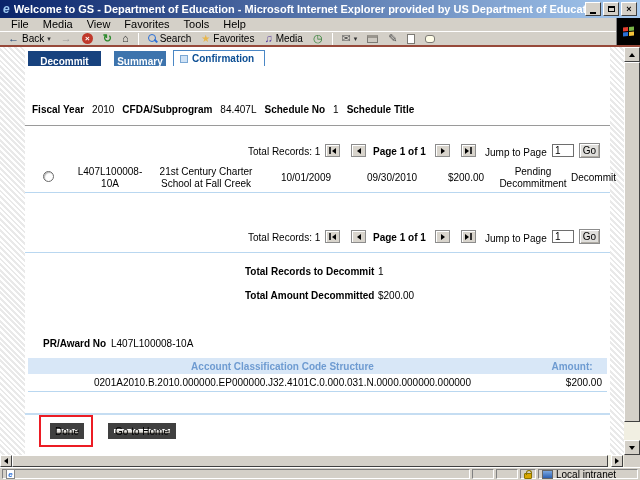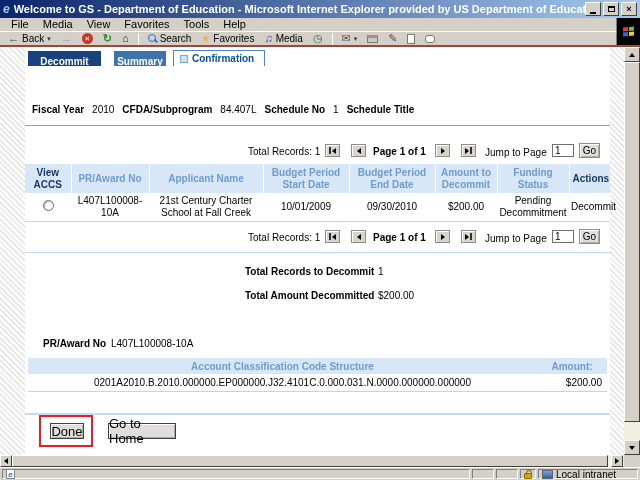--- a/index.html
+++ b/index.html
@@ -144,22 +144,22 @@
 
   .pr-row { position:absolute; top:291px; left:0; width:100%; height:14px; }
   .pr-label { position:absolute; left:18px; font-weight:bold; }
   .pr-value { position:absolute; left:86px; }
 
   table.accs { position:absolute; top:311px; left:3px; width:579px; border-collapse:collapse; table-layout:fixed; }
   table.accs th { background:#d8e7f7; color:#6e9bd1; font-weight:bold; height:16px; text-align:center; vertical-align:middle; }
   table.accs td { height:17px; vertical-align:middle; border-bottom:1px solid #b9d7f0; text-align:center; }
   table.accs td.amt { text-align:right; padding-right:5px; }
 
-  .btn { position:absolute; background:#dfdedb; border:1px solid #404040;
-    box-shadow:inset 1px 1px 0 #fff, inset -1px -1px 0 #b0aca4; font-size:13px;
+  .btn { position:absolute; background:#dfdedb; border:6px solid #404040;
+    box-shadow:inset 1px 1px 0 #fff, inset -1px -1px 0 #b0aca4; font-size:10px;
     display:flex; align-items:center; justify-content:center; }
   .btn-done { left:25px; top:376px; width:34px; height:16px; }
   .btn-home { left:83px; top:376px; width:68px; height:16px; }
   .red-box { position:absolute; left:14px; top:368px; width:54px; height:32px; border:2px solid #ec1c24; pointer-events:none; }
 </style>
 </head>
 <body>
 
 <div class="window">
 
@@ -304,30 +304,20 @@
           <col style="width:46px">
             <col style="width:78px">
             <col style="width:114px">
             <col style="width:86px">
           <col style="width:86px">
             <col style="width:62px">
             <col style="width:72px">
             <col style="width:41px">
         </colgroup>
         <tbody>
-            <tr>
-          <th class="dark">View ACCS</th>
-          <th>PR/Award No</th>
-          <th>Applicant Name</th>
-          <th>Budget Period Start Date</th>
-          <th>Budget Period End Date</th>
-          <th>Amount to Decommit</th>
-          <th>Funding Status</th>
-          <th class="dark">Actions</th>
-        </tr>
         <tr>
           <td><span class="radio"></span></td>
           <td>L407L100008-10A</td>
           <td>21st Century Charter School at Fall Creek</td>
           <td>10/01/2009</td>
           <td>09/30/2010</td>
           <td class="amt">$200.00</td>
           <td>Pending Decommitment</td>
           <td class="act">Decommit</td>
         </tr>

